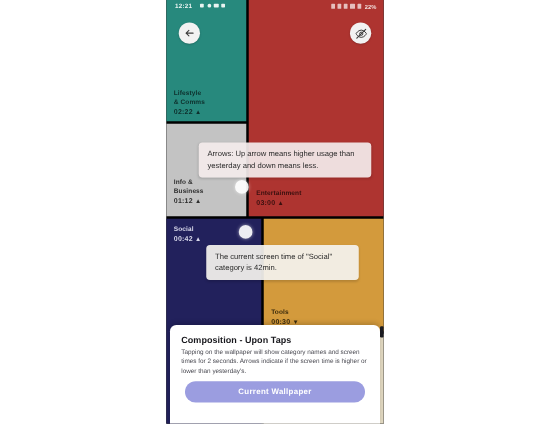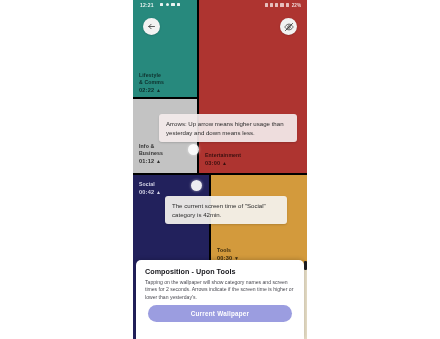--- a/index.html
+++ b/index.html
@@ -213,20 +213,20 @@
       </svg>
     </div>
 
     <div class="touch-dot" id="dot-1"></div>
     <div class="touch-dot" id="dot-2"></div>
 
     <div class="tooltip" id="tooltip-arrows">Arrows: Up arrow means higher usage than yesterday and down means less.</div>
     <div class="tooltip" id="tooltip-social">The current screen time of "Social" category is 42min.</div>
 
     <div id="sheet">
-      <div id="sheet-title">Composition - Upon Tools</div>
+      <div id="sheet-title">Composition - Upon Taps</div>
       <div id="sheet-body">Tapping on the wallpaper will show category names and screen times for 2 seconds. Arrows indicate if the screen time is higher or lower than yesterday's.</div>
       <button id="sheet-button">Current Wallpaper</button>
     </div>
     <div id="sheet-nub"></div>
 
   </div>
 </div>
 
 </body></html>

